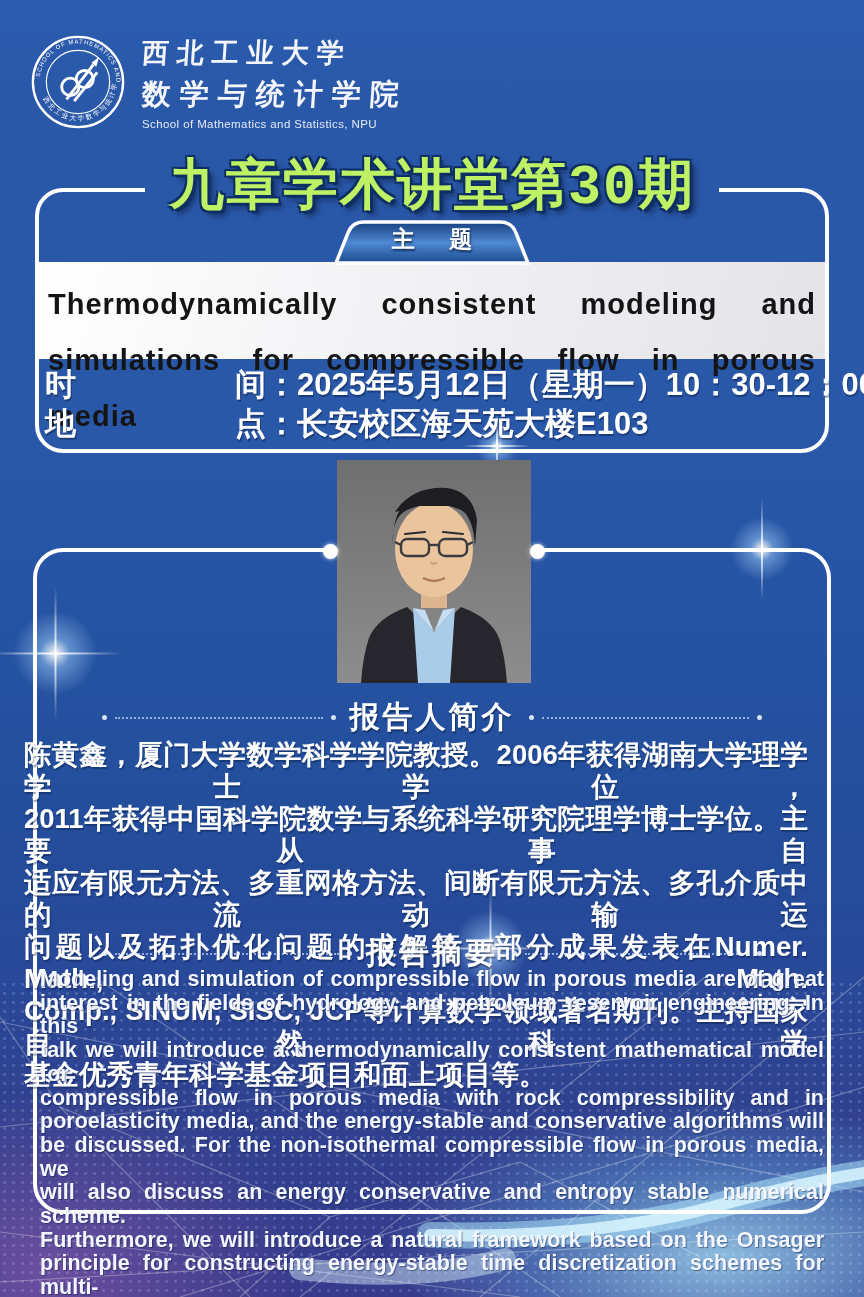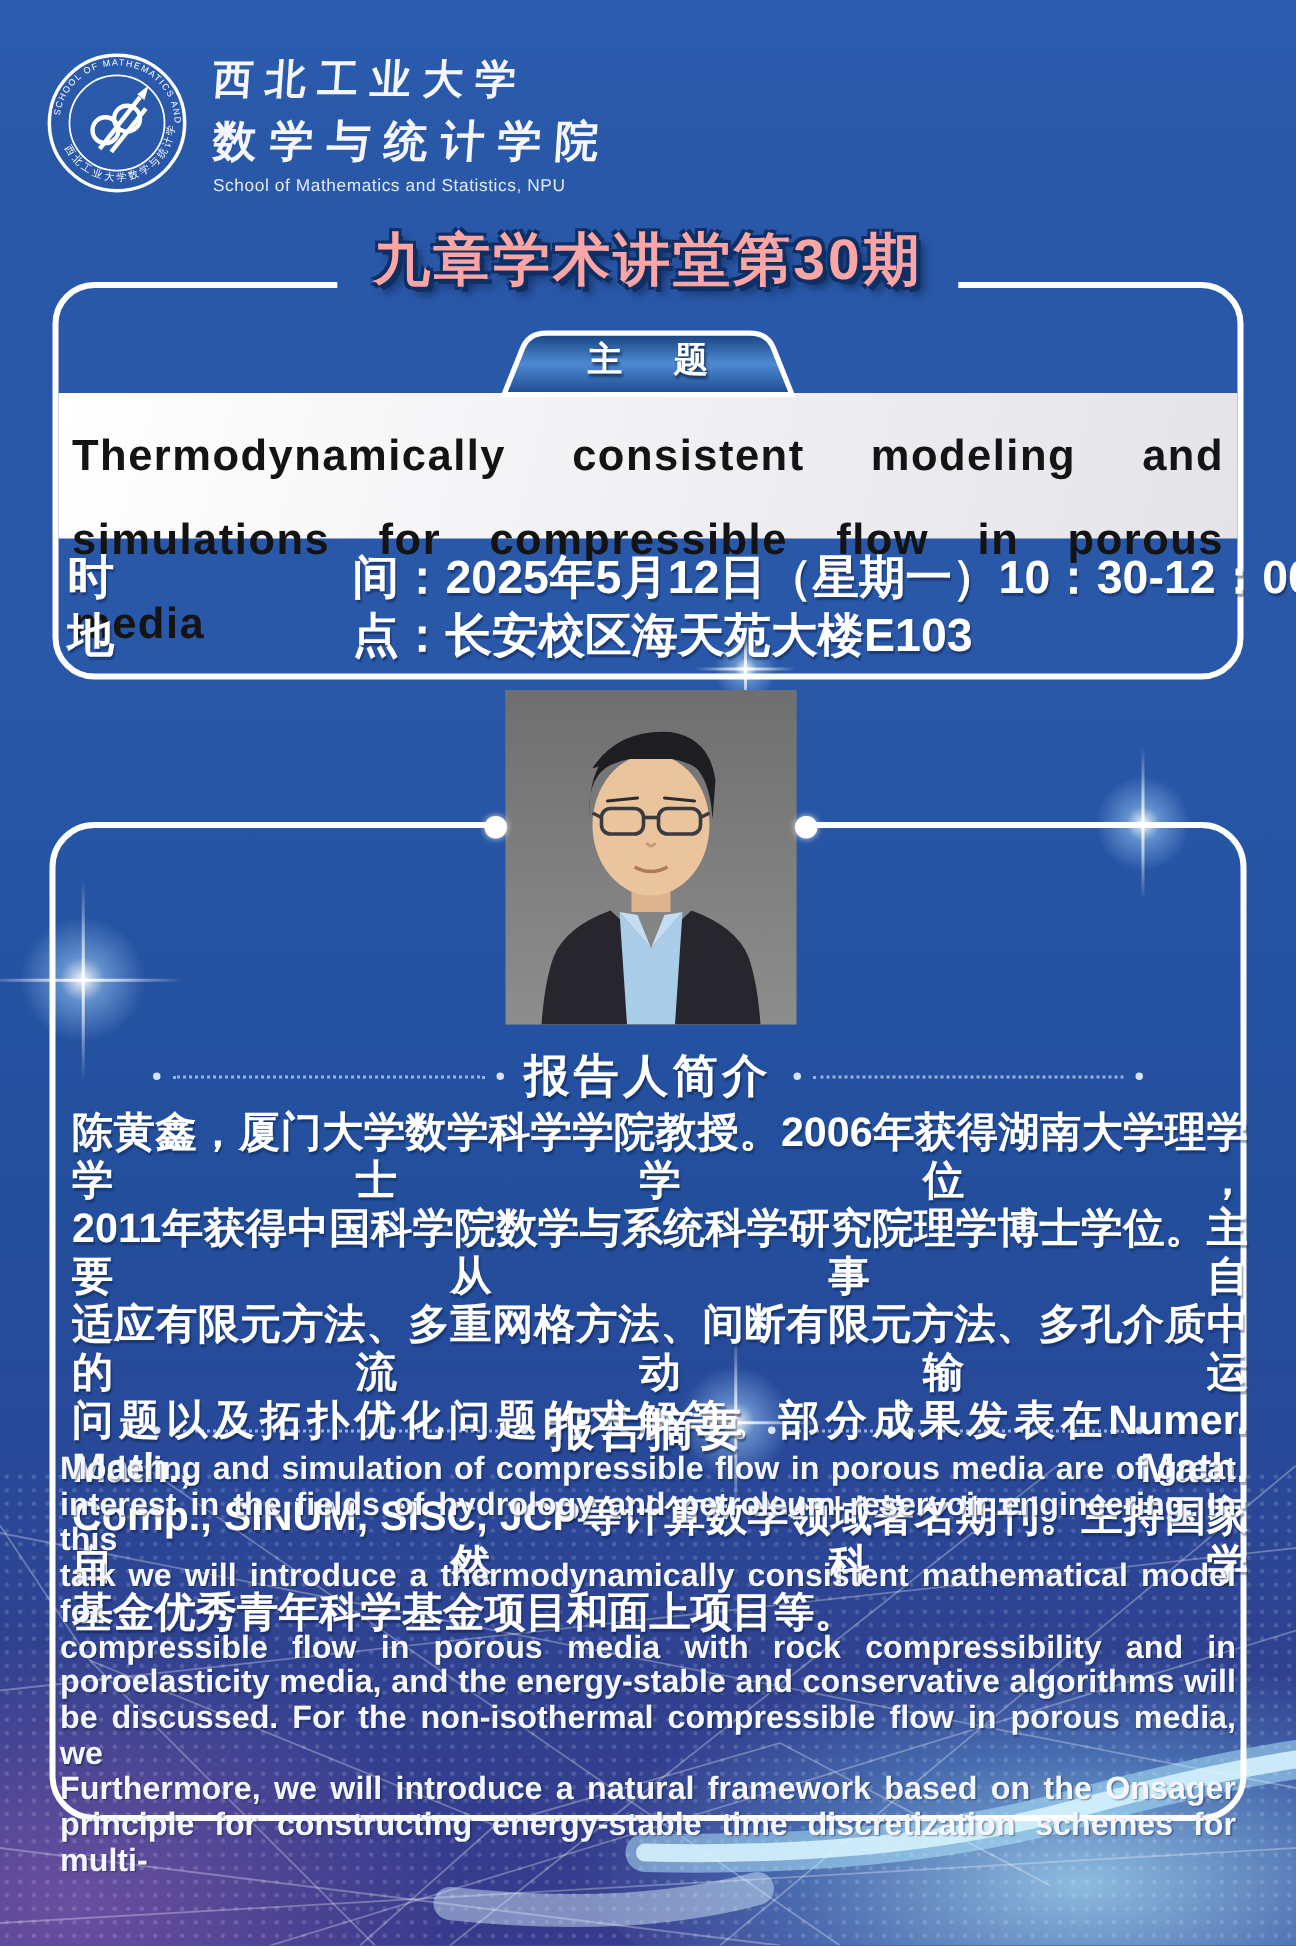--- a/index.html
+++ b/index.html
@@ -31,22 +31,22 @@
   
   .logo-wrap{left:30px;top:34px;display:flex;align-items:center;z-index:5;}
   .seal{width:96px;height:96px;}
   .logo-text{margin-left:16px;color:#f4f6fb;}
   .logo-cn1{font-size:27px;font-weight:700;letter-spacing:8px;transform:skewX(-4deg);}
   .logo-cn2{font-size:29px;font-weight:700;letter-spacing:9px;margin-top:4px;transform:skewX(-4deg);}
   .logo-en{font-size:11.5px;margin-top:3px;letter-spacing:.4px;opacity:.92;}
   
   .top-box{left:35px;top:188px;width:786px;height:257px;border:4px solid #fff;border-radius:28px;z-index:3;}
   .series-title{left:50%;top:148px;transform:translateX(-50%);z-index:5;background:#2a58a9;
-    padding:0 24px;font-size:38px;font-weight:900;color:#fca5a5;letter-spacing:2px;white-space:nowrap;
-    text-shadow:3px 3px 0 #0e2f63,-2px -2px 0 #0e2f63,2px -2px 0 #0e2f63,-2px 2px 0 #0e2f63,5px 5px 6px rgba(5,20,50,.6);}
+    padding:0 24px;font-size:55px;font-weight:900;color:#bef264;letter-spacing:2px;white-space:nowrap;
+    text-shadow:3px 3px 0 #0e2f63,-2px -2px 0 #0e2f63,2px -2px 0 #0e2f63,-2px 2px 0 #0e2f63,5px 5px 6px rgba(5,20,50,.6);font-family:Liberation Mono, monospace;}
   .badge{left:50%;top:219px;transform:translateX(-50%);width:204px;height:46px;z-index:6;}
   .badge-label{left:50%;top:224px;transform:translateX(-50%);z-index:7;color:#fff;font-size:23px;
     font-weight:900;letter-spacing:14px;text-indent:14px;white-space:nowrap;text-shadow:1px 2px 2px rgba(5,20,50,.7);}
   .banner{left:39px;top:262px;width:786px;height:97px;z-index:4;box-sizing:border-box;
     background:linear-gradient(105deg,#ffffff 0%,#f2f2f5 45%,#e3e3e9 100%);
     color:#141414;font-weight:700;font-size:29px;line-height:32px;padding:2px 9px 0 9px;letter-spacing:1px;}
   .banner .line{text-align:justify;text-align-last:justify;margin-top:24px;}
   .banner .line:last-child{text-align-last:left;}
   .info-row{left:45px;width:776px;z-index:4;display:flex;color:#fff;font-weight:700;font-size:31px;
     text-shadow:1px 2px 1px rgba(8,25,60,.45);white-space:nowrap;}
@@ -57,21 +57,21 @@
   .main-box{left:33px;top:548px;width:790px;height:658px;border:4px solid #fff;border-radius:30px;z-index:2;}
   .photo{left:337px;top:460px;width:194px;height:223px;z-index:3;background:#7c7c7c;}
   .break-dot{width:15px;height:15px;border-radius:50%;background:#fff;z-index:4;box-shadow:0 0 4px rgba(255,255,255,.8);}
   .sec-header{left:102px;width:660px;display:flex;align-items:center;z-index:3;color:#fff;}
   .sec-title{font-size:30px;font-weight:900;margin:0 14px;letter-spacing:3px;white-space:nowrap;
     text-shadow:1px 2px 1px rgba(8,25,60,.5);}
   .sec-line{flex:1;border-top:2px dotted rgba(215,230,255,.65);height:0;margin:0 8px;}
   .sec-dot{width:5px;height:5px;border-radius:50%;background:rgba(235,243,255,.9);flex:none;}
   .sec1{top:697px;}
   .sec2{top:933px;}
-  .bio{left:48px;top:739px;width:784px;z-index:3;color:#fff;font-weight:700;font-size:27.5px;line-height:32px;
+  .bio{left:24px;top:739px;width:784px;z-index:3;color:#fff;font-weight:700;font-size:27.5px;line-height:32px;
     text-shadow:1px 2px 1px rgba(8,25,60,.4);}
   .bio .line{text-align:justify;text-align-last:justify;}
   .bio .line:last-child{text-align-last:left;}
   .abstract{left:40px;top:968px;width:784px;z-index:3;color:#f4f7ff;font-weight:700;font-size:21.5px;line-height:23.7px;
     text-shadow:1px 1px 1px rgba(8,25,60,.45);}
   .abstract .line{text-align:justify;text-align-last:justify;}
   .abstract .line:last-child{text-align-last:left;}
 </style>
 </head>
 <body>
@@ -238,15 +238,16 @@
   <span class="sec-dot"></span>
 </div>
 
 <div class="abs abstract">
     <div class="line">Modeling and simulation of compressible flow in porous media are of great</div>
     <div class="line">interest in the fields of hydrology and petroleum reservoir engineering. In this</div>
     <div class="line">talk we will introduce a thermodynamically consistent mathematical model for</div>
     <div class="line">compressible flow in porous media with rock compressibility and in</div>
     <div class="line">poroelasticity media, and the energy-stable and conservative algorithms will</div>
     <div class="line">be discussed. For the non-isothermal compressible flow in porous media, we</div>
+    <div class="line">will also discuss an energy conservative and entropy stable numerical scheme.</div>
     <div class="line">Furthermore, we will introduce a natural framework based on the Onsager</div>
     <div class="line">principle for constructing energy-stable time discretization schemes for multi-</div>
   </div>
 
 </body></html>

